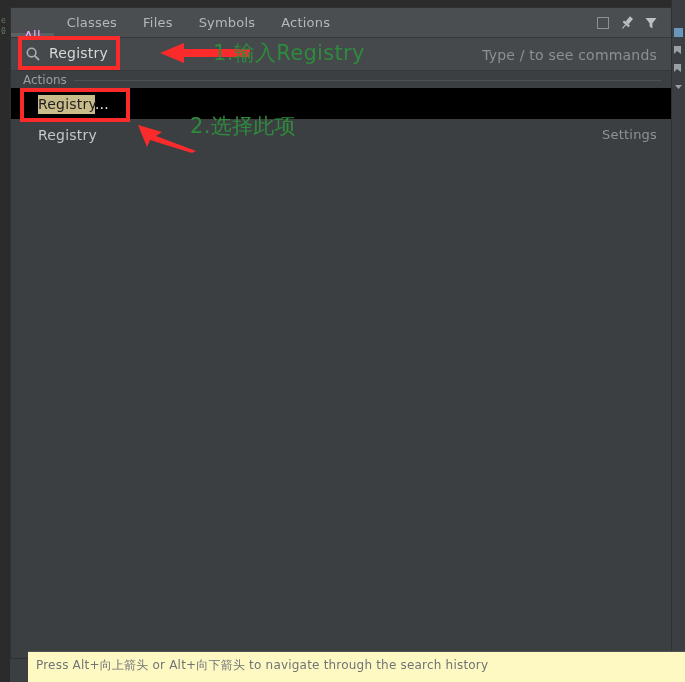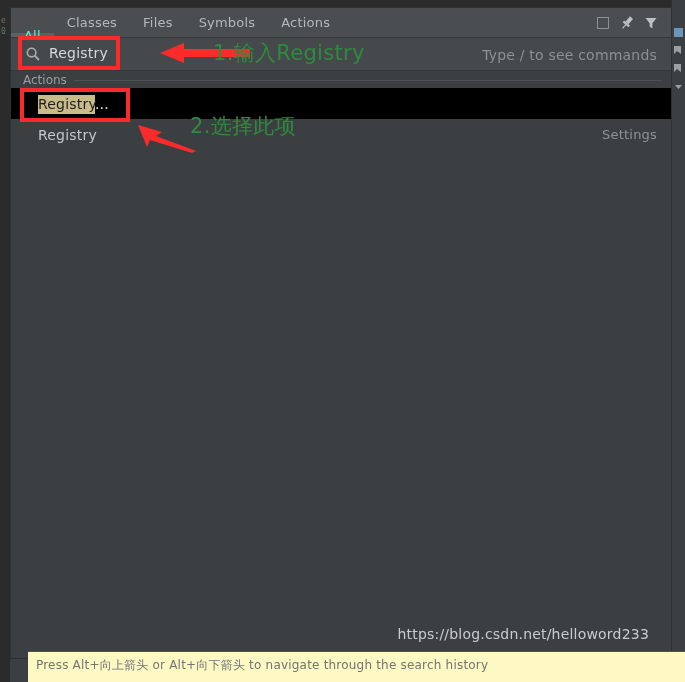--- a/index.html
+++ b/index.html
@@ -89,21 +89,21 @@
     display: flex;
     align-items: center;
     padding: 0 13px;
     font-size: 13px;
     color: #b4b8ba;
     letter-spacing: 0.2px;
     cursor: default;
   }
   .tab.selected {
     background: #5d6164;
-    color: #5eead4;
+    color: #f0abfc;
     margin-top: 25px;
   }
 
   .incl-wrap {
     position: absolute;
     right: 62px;
     top: 0;
     height: 29px;
     display: flex;
     align-items: center;
@@ -383,21 +383,20 @@
         <span class="row-right"></span>
       </div>
 
       <div class="row">
         <span class="row-label">Registry</span>
         <span class="row-right">Settings</span>
       </div>
 
 
 
-      <div class="watermark">https://blog.csdn.net/helloword233</div>
     </div>
   </div>
 
   <div class="statusbar">
     <span class="status-text">Press Alt+向上箭头 or Alt+向下箭头 to navigate through the search history</span>
   </div>
 
   <div class="anno-box" style="left:18px; top:36px; width:102px; height:34px;"></div>
 
   <div class="anno-arrow" style="left:160px; top:40px;">

